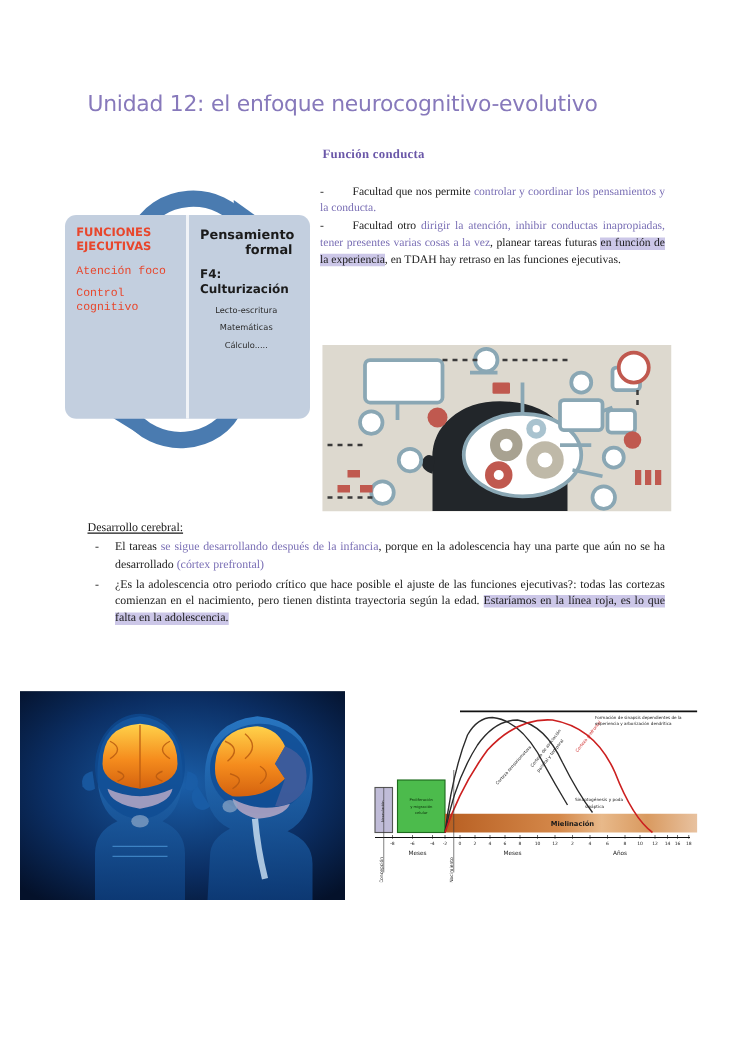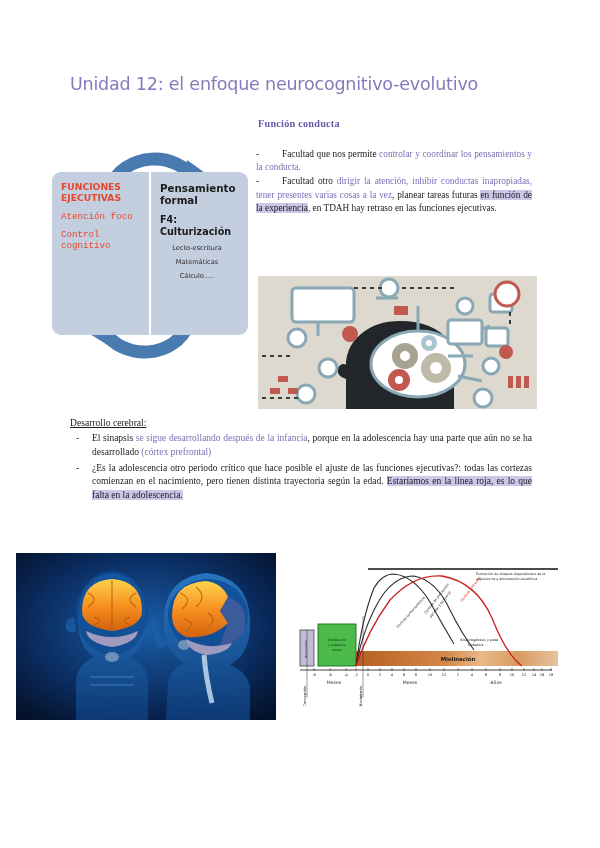--- a/index.html
+++ b/index.html
@@ -70,20 +70,21 @@
     font-weight: 500;
     line-height: 1.2;
     margin-bottom: 7px;
     font-family: Liberation Mono, monospace;
   }
   .pf-title {
     font-size: 10.3px;
     font-weight: 700;
     line-height: 1.18;
     margin-bottom: 8px;
+    text-align: right;
   }
   .pf-sub {
     font-size: 9.6px;
     font-weight: 700;
     line-height: 1.18;
     margin-bottom: 8px;
   }
   .pf-item {
     font-size: 6.6px;
     font-weight: 400;
@@ -300,21 +301,21 @@
     </g>
     <circle cx="249" cy="18" r="12" fill="#ffffff" stroke="#c0594f" stroke-width="3"></circle>
   </svg>
 </div>
 
 <div class="dc-heading">Desarrollo cerebral:</div>
 
 <div class="dc-list">
   <div class="dc-item">
     <span class="dc-bullet">-</span>
-    <span class="dc-text"><span>El sinapsis </span><span class="pur">se sigue desarrollando después de la infancia</span><span>, porque en la adolescencia hay una parte que aún no se ha desarrollado </span><span class="pur">(córtex prefrontal)</span></span>
+    <span class="dc-text"><span>El tareas </span><span class="pur">se sigue desarrollando después de la infancia</span><span>, porque en la adolescencia hay una parte que aún no se ha desarrollado </span><span class="pur">(córtex prefrontal)</span></span>
   </div>
   <div class="dc-item">
     <span class="dc-bullet">-</span>
     <span class="dc-text"><span>¿Es la adolescencia otro periodo crítico que hace posible el ajuste de las funciones ejecutivas?: todas las cortezas comienzan en el nacimiento, pero tienen distinta trayectoria según la edad. </span><span class="hl">Estaríamos en la línea roja, es lo que falta en la adolescencia.</span></span>
   </div>
 </div>
 
 <div class="brains">
   <svg viewBox="0 0 260 167" width="260" height="167">
     <defs>

